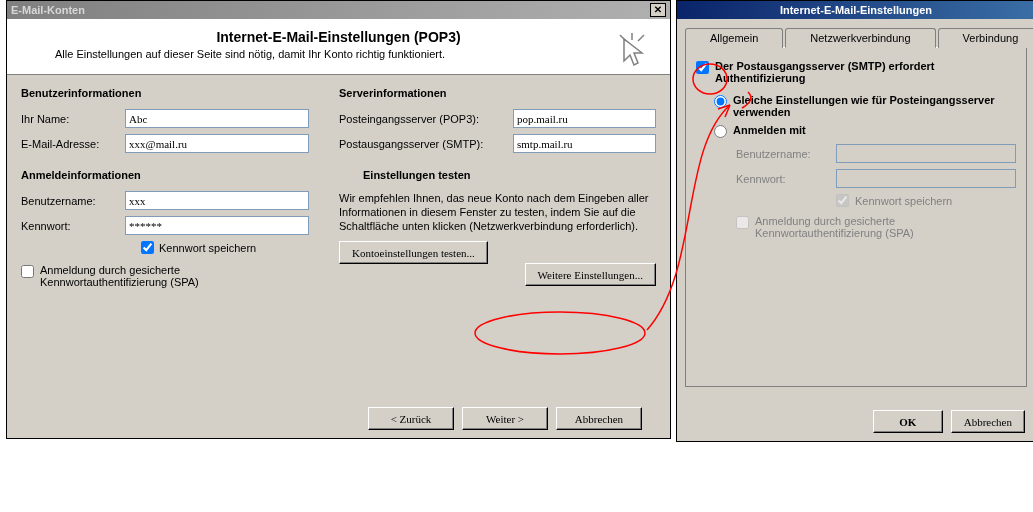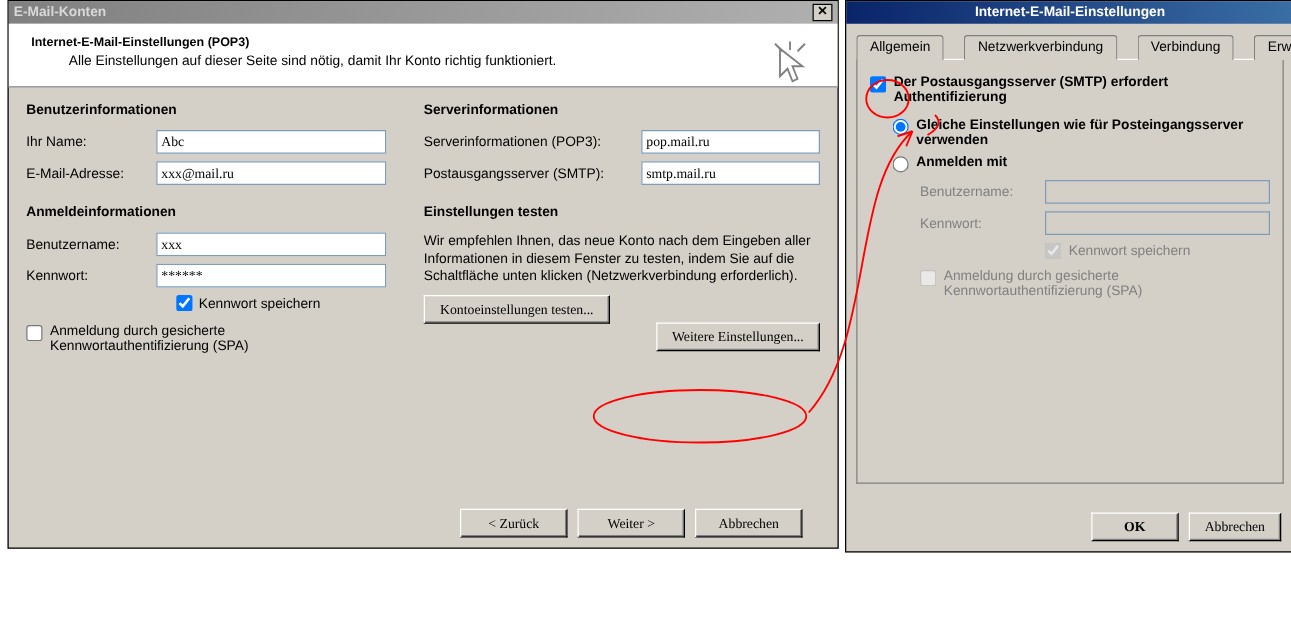--- a/index.html
+++ b/index.html
@@ -47,21 +47,21 @@
       line-height: 12px;
       font-weight: bold;
       cursor: pointer;
     }
     .head-panel {
       background: #fff;
       border-bottom: 1px solid #808080;
       padding: 10px 18px 14px 18px;
       position: relative;
     }
-    .head-title { font-weight: bold; font-size: 10px; }
+    .head-title { font-weight: bold; font-size: 14px; text-align: center; }
     .head-sub { margin-left: 30px; margin-top: 3px; }
     .cursor-icon {
       position: absolute; right: 18px; top: 14px;
       font-size: 28px; color: #808080;
     }
     .main-body { padding: 12px 14px; }
     .cols { display: flex; gap: 30px; }
     .col { flex: 1; }
     .section-h {
       font-weight: bold;
@@ -130,23 +130,23 @@
     .desc { margin-top: 4px; line-height: 14px; }
     
     .tabs-wrap { padding: 8px 8px 0 8px; }
     .tabs {
       display: flex;
     }
     .tab {
       border: 1px solid #808080;
       border-bottom: none;
       background: #d4d0c8;
-      padding: 3px 10px;
-      font-size: 11px;
-      margin-right: 16px;
+      padding: 3px 24px;
+      font-size: 11px;
+      margin-right: 2px;
       border-top-left-radius: 3px;
       border-top-right-radius: 3px;
       cursor: pointer;
       position: relative;
       top: 1px;
     }
     .tab-active {
       background: #d4d0c8;
       border-bottom: 1px solid #d4d0c8;
       font-weight: normal;
@@ -256,28 +256,28 @@
         </div>
         <div class="cb-row-left">
           <input type="checkbox" style="">
           <span>Anmeldung durch gesicherte Kennwortauthentifizierung (SPA)</span>
         </div>
       </div>
 
       <div class="col">
         <div class="section-h">Serverinformationen</div>
         <div class="row row-right">
-          <label>Serverinformationen (POP3):</label>
+          <label>Posteingangsserver (POP3):</label>
           <input class="txt" value="pop.mail.ru" style="">
         </div>
         <div class="row row-right">
           <label>Postausgangsserver (SMTP):</label>
           <input class="txt" value="smtp.mail.ru" style="">
         </div>
-        <div class="section-h" style="margin-top:16px;">Einstellungen testen</div>
+        <div class="section-h" style="margin-top:16px;margin-left:24px;">Einstellungen testen</div>
         <div class="desc">Wir empfehlen Ihnen, das neue Konto nach dem Eingeben aller Informationen in diesem Fenster zu testen, indem Sie auf die Schaltfläche unten klicken (Netzwerkverbindung erforderlich).</div>
         <button class="btn test-btn">Kontoeinstellungen testen...</button>
         <button class="btn more-btn">Weitere Einstellungen...</button>
       </div>
     </div>
   </div>
   <div class="footer-btns">
     <button class="btn">&lt; Zurück</button>
     <button class="btn">Weiter &gt;</button>
     <button class="btn">Abbrechen</button>

